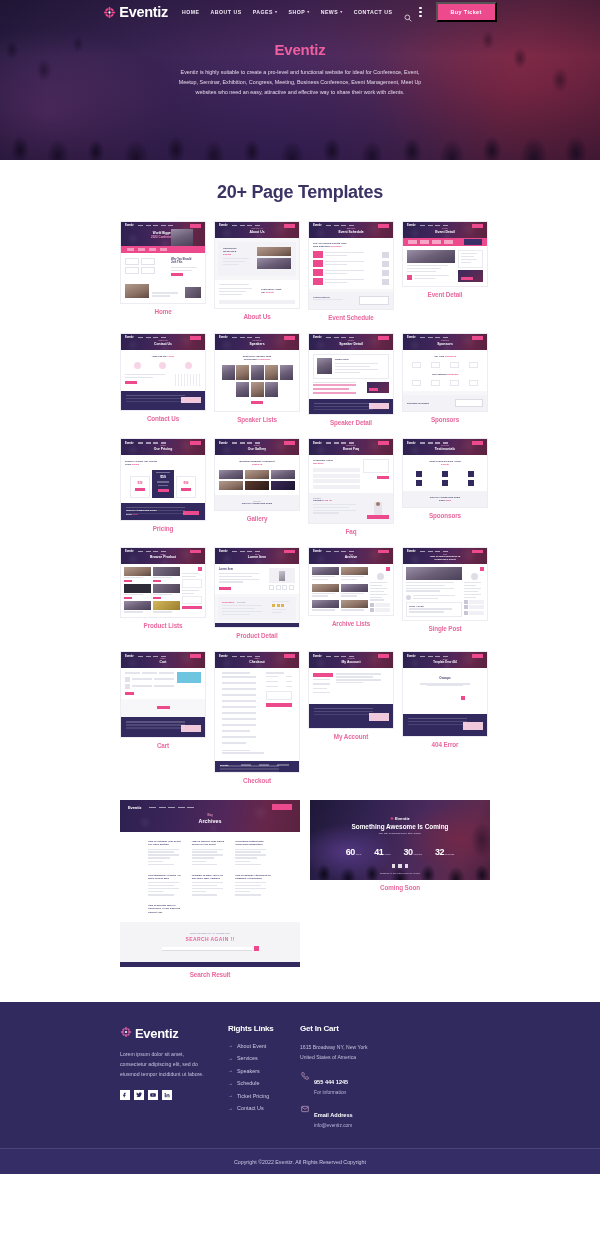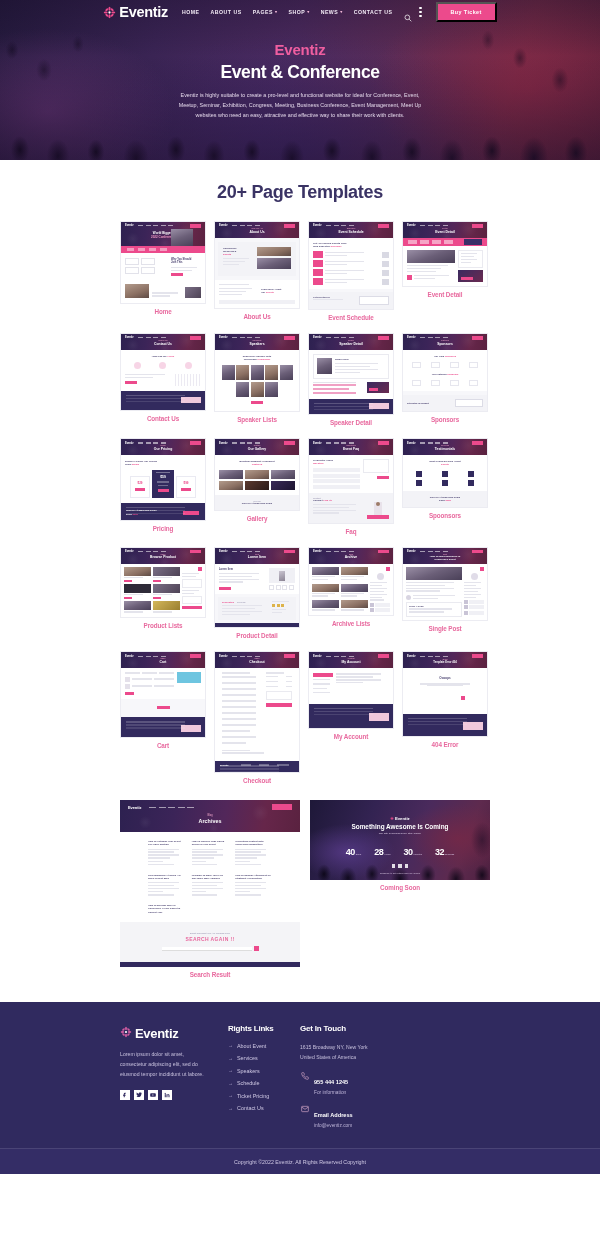--- a/index.html
+++ b/index.html
@@ -301,21 +301,20 @@
           <i></i>
           <i></i>
           <i></i>
         </span>
       <button class="btn-ticket">Buy Ticket</button>
     </div>
   </nav>
 
   <div class="hero-body">
     <div class="hero-kicker">Eventiz</div>
-    <div class="hero-title">Event &amp; Conference</div>
     <p class="hero-sub">Eventiz is highly suitable to create a pro-level and functional website for ideal for Conference, Event, Meetup, Seminar, Exhibition, Congress, Meeting, Business Conference, Event Management, Meet Up websites who need an easy, attractive and effective way to share their work with clients.</p>
   </div>
 </section>
 
 <section class="templates">
   <h2 class="sec-title">20+ Page Templates</h2>
 
   <div class="grid">
 
     <div class="row">
@@ -1394,22 +1393,22 @@
                  radial-gradient(ellipse 13px 18px at 90px 79px, rgba(10,5,20,.82), transparent 70%),
                  radial-gradient(ellipse 11px 15px at 118px 75px, rgba(8,4,18,.8), transparent 70%),
                  radial-gradient(ellipse 13px 18px at 146px 79px, rgba(10,5,20,.82), transparent 70%),
                  radial-gradient(ellipse 11px 15px at 172px 75px, rgba(8,4,18,.8), transparent 70%),
                  radial-gradient(ellipse 16px 26px at 172px 40px, rgba(20,10,34,.5), transparent 70%);"></div>
           <div class="coming-inner">
             <div class="coming-logo"><span class="dot">✳</span> <span>Eventiz</span></div>
             <div class="coming-title">Something Awesome Is Coming</div>
             <div class="coming-sub">Our Site Is Coming Soon. Stay Tuned.</div>
             <div class="coming-count">
-              <span><span class="cc-num">40</span><span class="cc-lbl">Days</span></span>
-              <span><span class="cc-num">28</span><span class="cc-lbl">Hours</span></span>
+              <span><span class="cc-num">60</span><span class="cc-lbl">Days</span></span>
+              <span><span class="cc-num">41</span><span class="cc-lbl">Hours</span></span>
               <span><span class="cc-num">30</span><span class="cc-lbl">Minutes</span></span>
               <span><span class="cc-num">32</span><span class="cc-lbl">Seconds</span></span>
             </div>
             <div class="coming-dots">
                 <i></i>
                 <i></i>
                 <i></i>
               </div>
             <div class="coming-note">Subscribe to get notified when we launch</div>
           </div>
@@ -1510,21 +1509,21 @@
             <span class="t">Ticket Pricing</span>
           </li>
         <li>
             <span class="f-arrow">→</span>
             <span class="t">Contact Us</span>
           </li>
       </ul>
     </div>
 
     <div class="f-col-touch">
-      <div class="f-head">Get In Touch</div>
+      <div class="f-head">Get In Cart</div>
       <div class="f-addr">
         <div>1615 Broadway NY, New York</div>
         <div>United States of America</div>
       </div>
       <div class="f-contact">
         <span class="f-ci">
           <svg width="8" height="8" viewBox="0 0 24 24" fill="none" stroke="#d6a9c8" stroke-width="2">
               <path d="M22 16.9v3a2 2 0 01-2.2 2 19.8 19.8 0 01-8.6-3.1 19.5 19.5 0 01-6-6A19.8 19.8 0 012.1 4.2 2 2 0 014.1 2h3a2 2 0 012 1.7c.1 1 .4 1.9.7 2.8a2 2 0 01-.5 2.1L8.1 9.9a16 16 0 006 6l1.3-1.2a2 2 0 012.1-.5c.9.3 1.8.6 2.8.7a2 2 0 011.7 2z"></path>
             </svg>
         </span>

